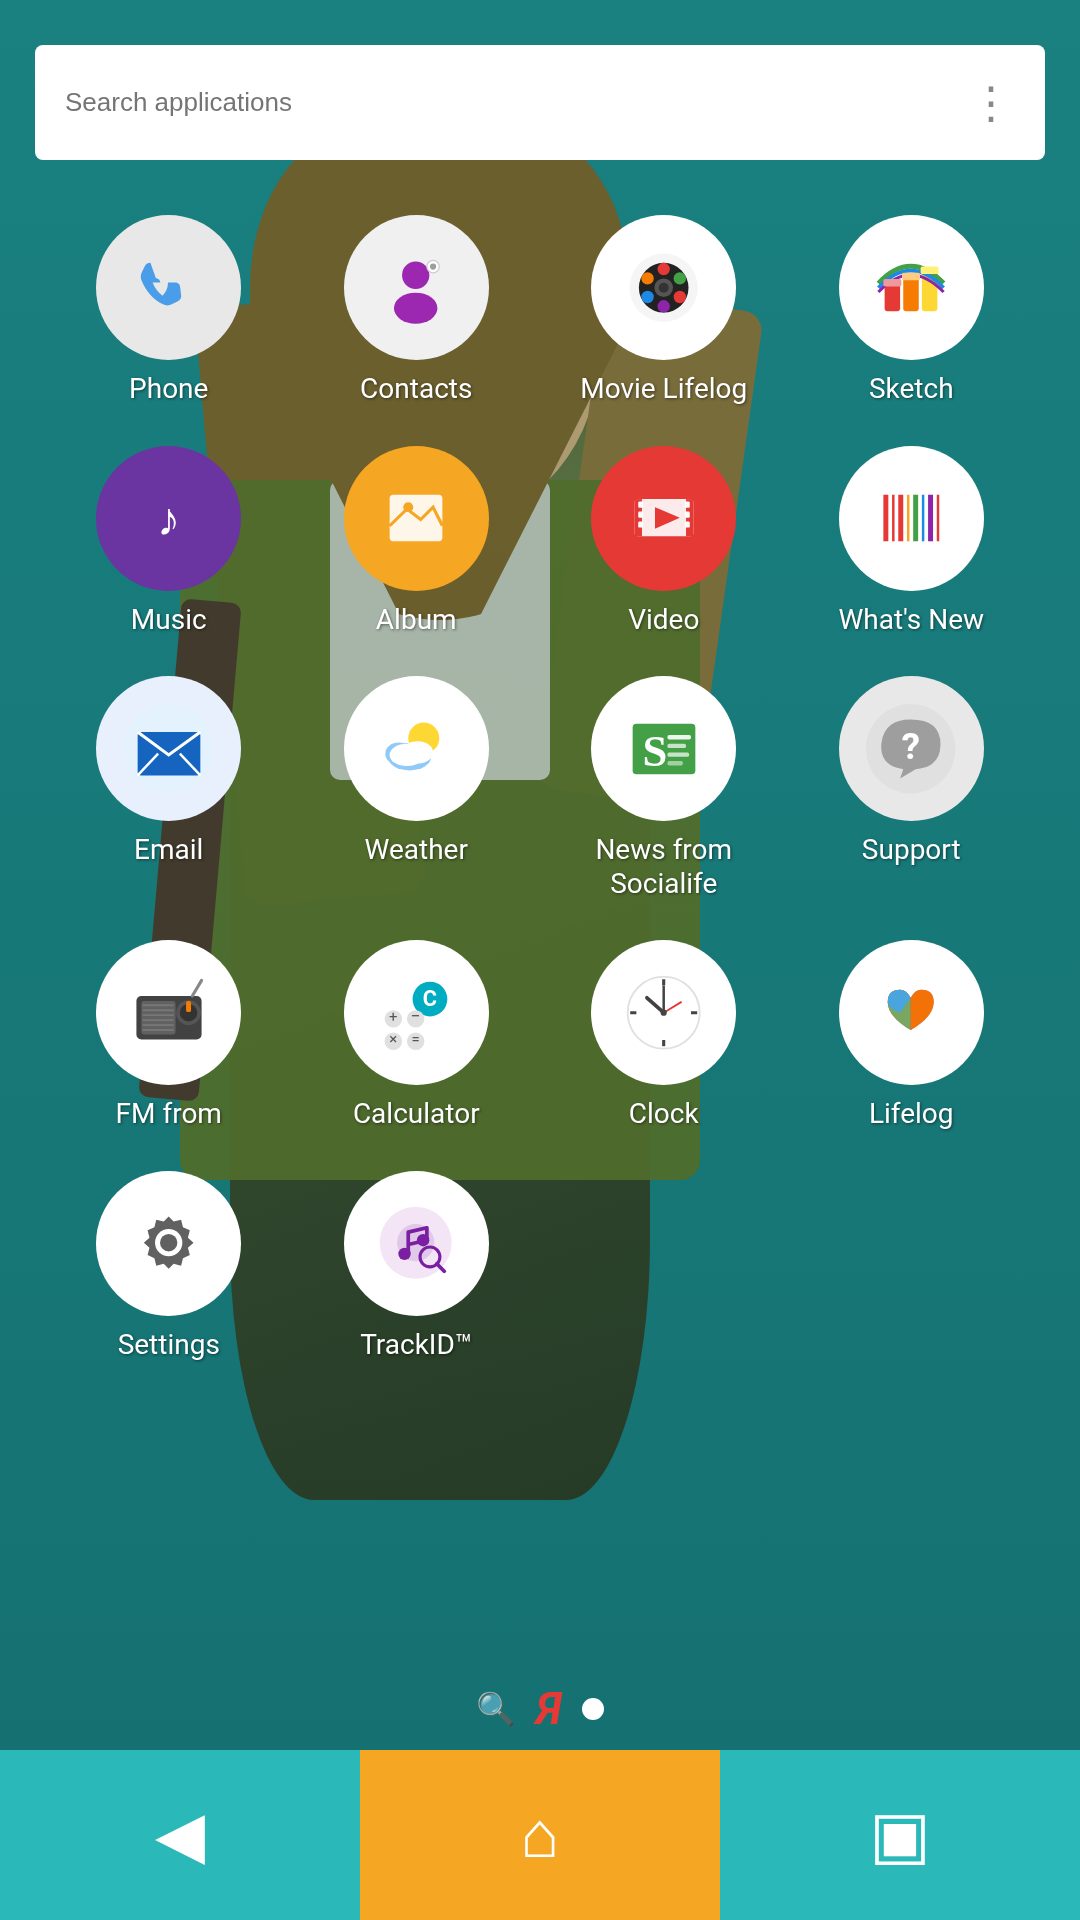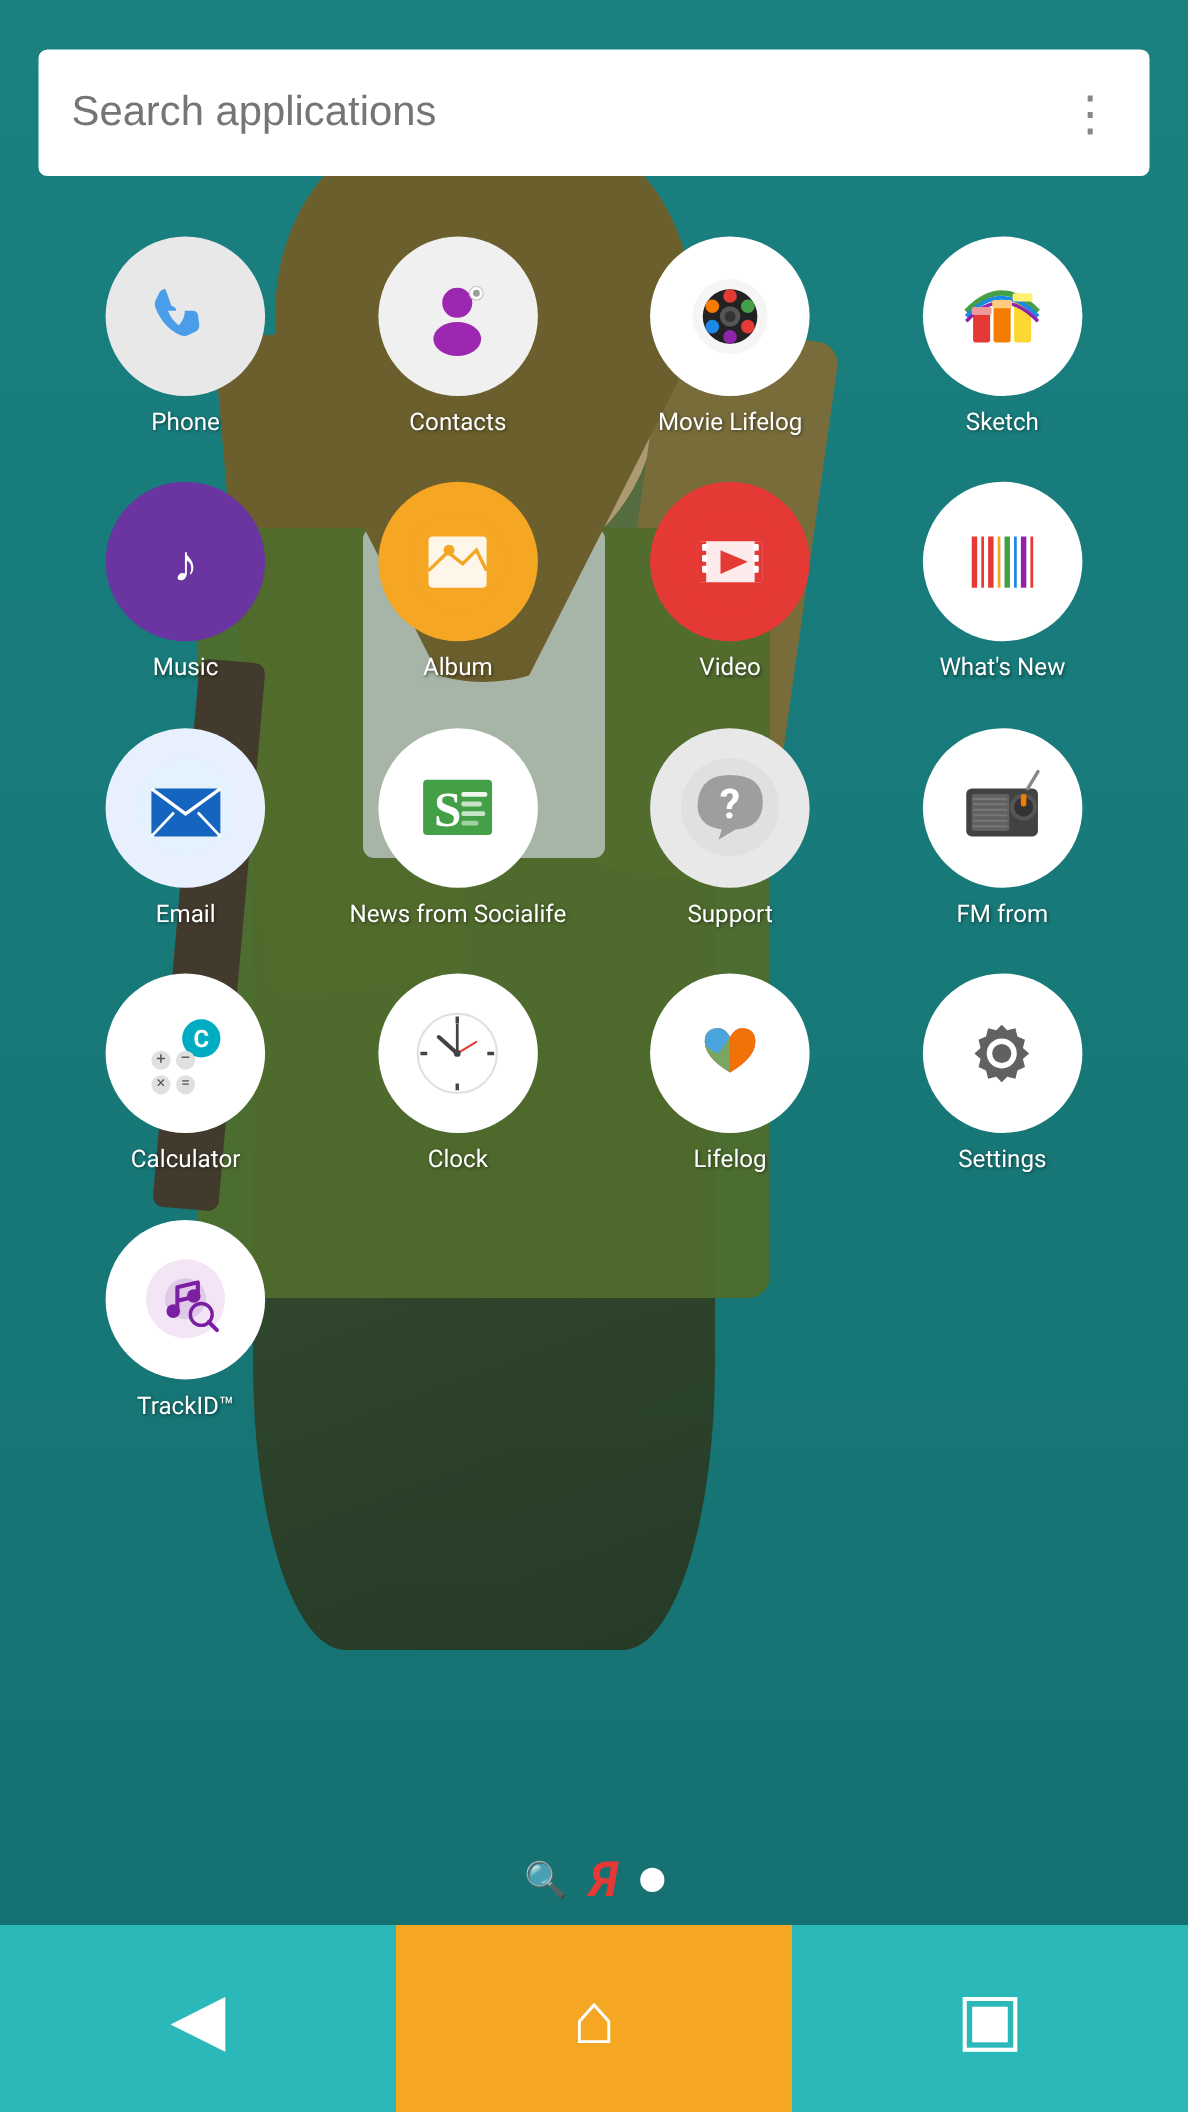--- a/index.html
+++ b/index.html
@@ -21,21 +21,21 @@
       height: 115px;
       background: white;
       border-radius: 8px;
       display: flex;
       align-items: center;
       padding: 0 30px;
       z-index: 10;
     }
     .search-input {
       flex: 1;
-      font-size: 38px;
+      font-size: 26px;
       color: #5bc8c8;
       border: none;
       outline: none;
       background: transparent;
       font-weight: 300;
     }
     .search-more {
       font-size: 44px;
       color: #888;
       cursor: pointer;
@@ -70,21 +70,21 @@
       display: flex;
       align-items: center;
       justify-content: center;
       margin-bottom: 12px;
       position: relative;
       overflow: hidden;
     }
 
     .app-label {
       color: white;
-      font-size: 22px;
+      font-size: 28px;
       text-align: center;
       text-shadow: 1px 1px 3px rgba(0,0,0,0.5);
       line-height: 1.2;
     }
 
     
     .icon-phone { background: #e8e8e8; }
     .icon-contacts { background: #f0f0f0; }
     .icon-movie-creator { background: white; }
     .icon-sketch { background: white; }
@@ -331,20 +331,35 @@
         <rect x="22" y="45" width="101" height="70" rx="6" fill="#1565c0"></rect>
         <polyline points="22,45 72,82 123,45" stroke="white" stroke-width="5" fill="none"></polyline>
         <line x1="22" y1="115" x2="55" y2="80" stroke="white" stroke-width="4"></line>
         <line x1="123" y1="115" x2="90" y2="80" stroke="white" stroke-width="4"></line>
       </svg>
     </div>
     <span class="app-label">Email</span>
   </div>
 
 
+  <div class="app-item">
+    <div class="app-icon icon-weather">
+      <svg viewBox="0 0 145 145" xmlns="http://www.w3.org/2000/svg">
+        <circle cx="72" cy="72" r="72" fill="white"></circle>
+
+        <circle cx="85" cy="55" r="25" fill="#fdd835"></circle>
+
+        <ellipse cx="62" cy="85" rx="35" ry="22" fill="#90caf9"></ellipse>
+        <ellipse cx="45" cy="80" rx="22" ry="18" fill="#90caf9"></ellipse>
+        <ellipse cx="75" cy="78" rx="25" ry="18" fill="white"></ellipse>
+        <ellipse cx="58" cy="82" rx="28" ry="18" fill="white"></ellipse>
+      </svg>
+    </div>
+    <span class="app-label">Weather</span>
+  </div>
 
   <div class="app-item">
     <div class="app-icon icon-socialife">
       <svg viewBox="0 0 145 145" xmlns="http://www.w3.org/2000/svg">
         <circle cx="72" cy="72" r="72" fill="white"></circle>
 
         <rect x="22" y="32" width="101" height="81" rx="6" fill="#43a047"></rect>
 
         <text x="38" y="100" font-size="72" font-weight="bold" fill="white" font-family="serif">S</text>
 

